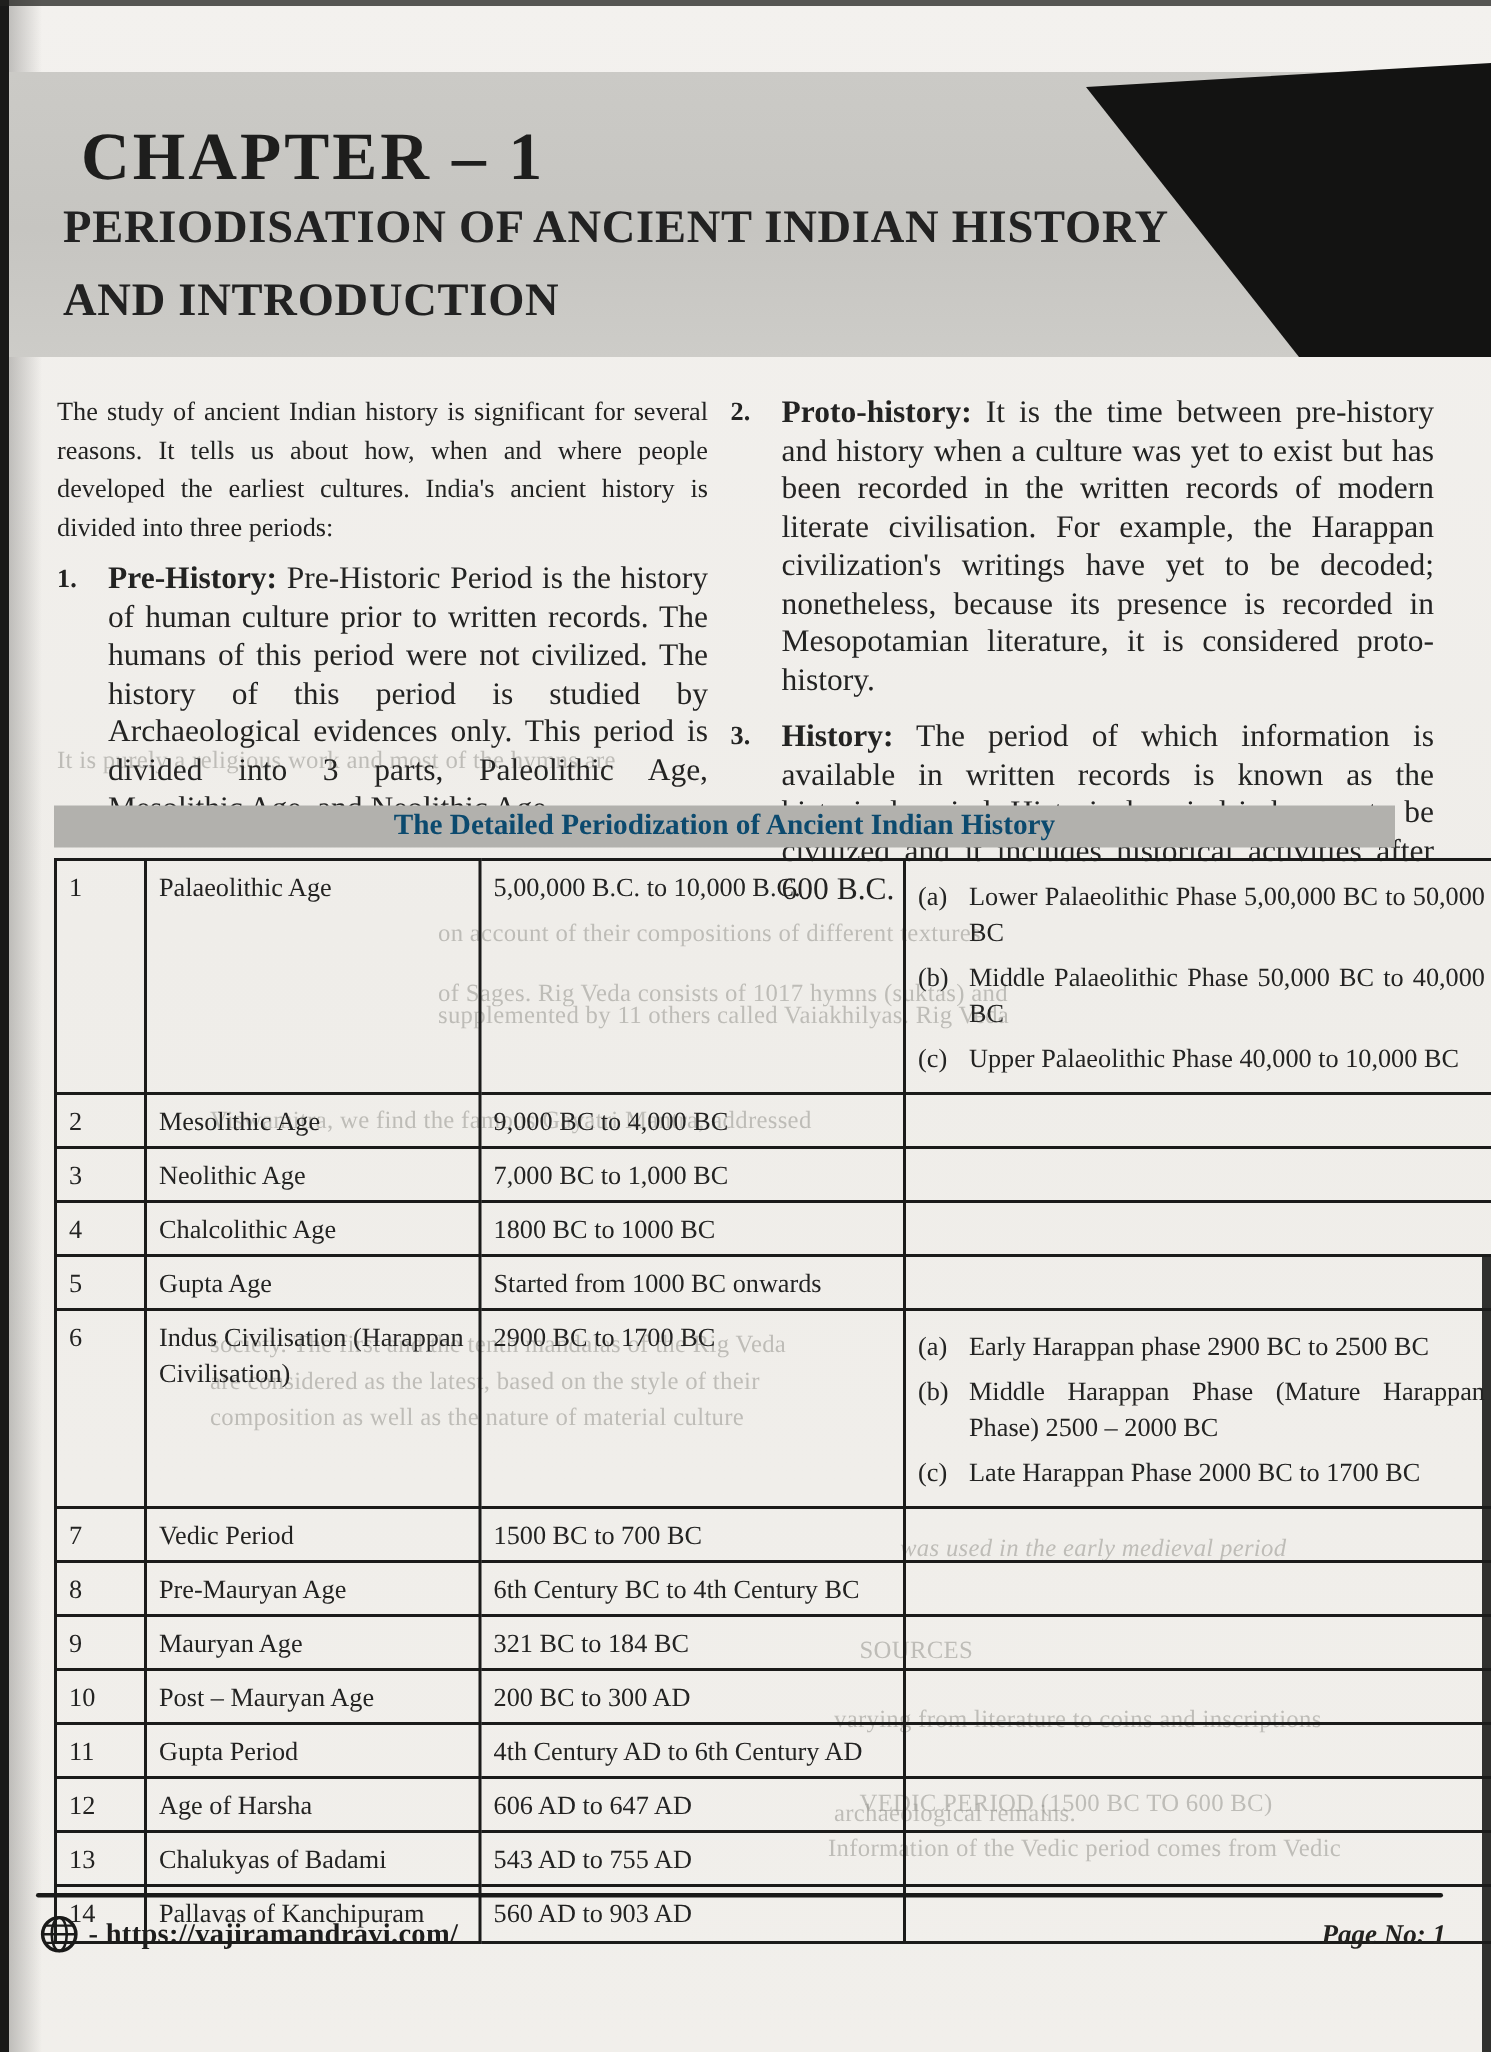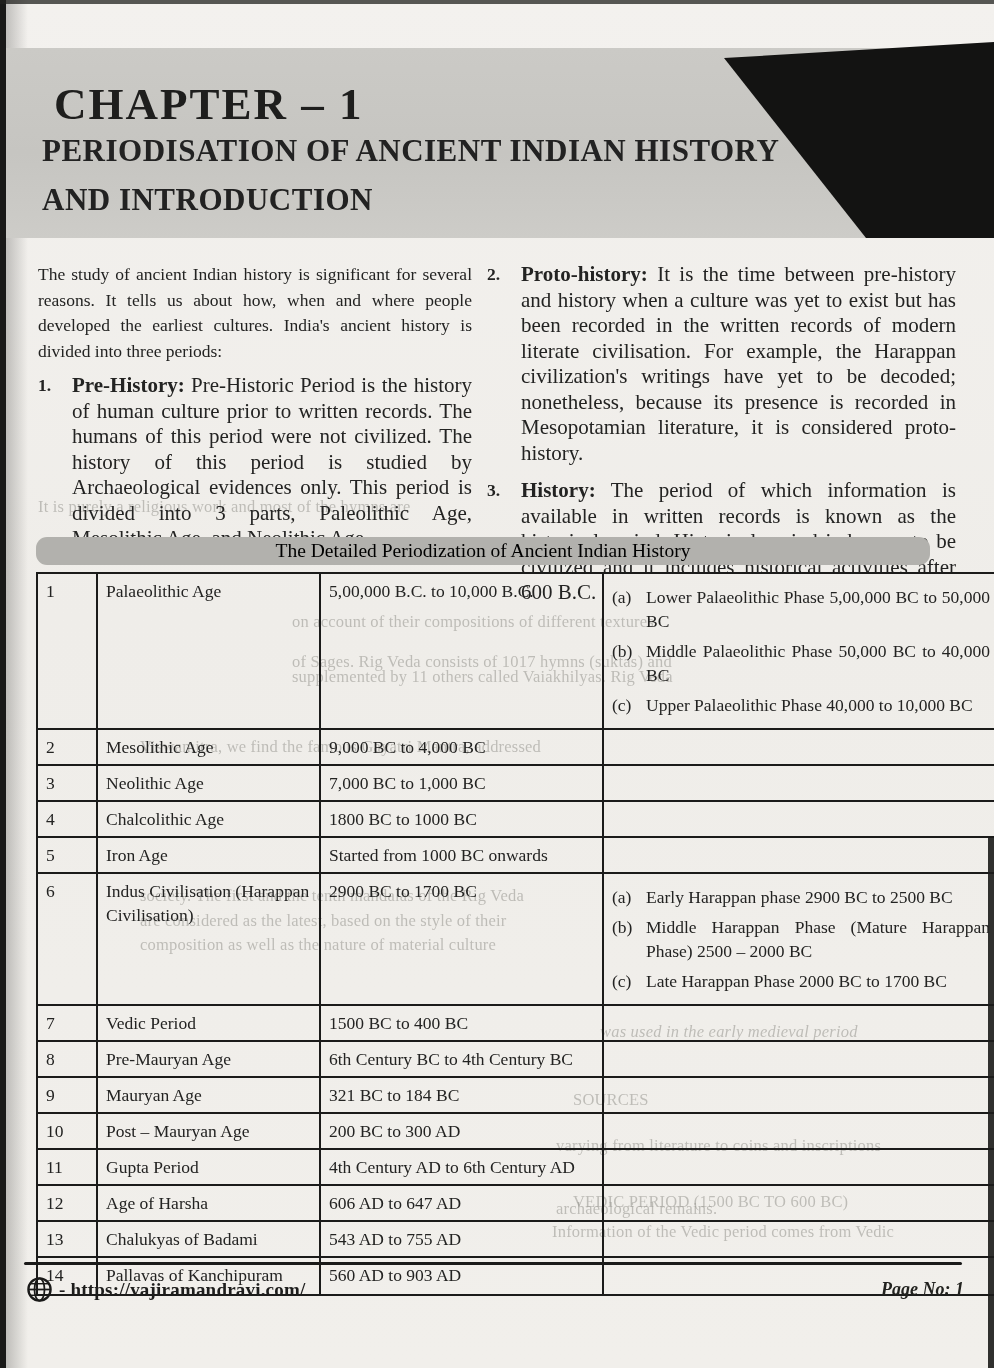--- a/index.html
+++ b/index.html
@@ -27,22 +27,22 @@
   .columns{position:absolute;left:38px;top:262px;width:918px;display:flex;gap:15px;}
   .col-left{width:434px;}
   .col-right{width:469px;}
   .intro{margin:0 0 9px 0;text-align:justify;font-size:17.5px;line-height:25.5px;}
   .list-item{display:flex;margin-top:8px;}
   .list-item .num{width:34px;flex:none;font-weight:bold;font-size:17.5px;line-height:25.5px;}
   .list-item .itext{flex:1;text-align:justify;font-size:21px;line-height:25.5px;}
   .lead{font-weight:bold;}
   
   .table-wrap{position:absolute;left:36px;top:537px;width:894px;}
-  .tbl-title{height:28px;background:#b2b1ad;text-align:center;font-weight:normal;
-        font-size:19.5px;line-height:28px;color:#000000;border-radius:11px;}
+  .tbl-title{height:28px;background:#b2b1ad;text-align:center;font-weight:bold;
+        font-size:19.5px;line-height:28px;color:#0c4a6e;}
   table.ptable{border-collapse:collapse;width:894px;margin-top:7px;table-layout:fixed;}
   table.ptable td{border:2.5px solid #1b1b1a;vertical-align:top;font-size:17.5px;
         line-height:24px;padding:5px 8px;background:transparent;}
   td.c1{width:42px;padding-left:10px;}
   td.c2{width:205px;padding-left:12px;}
   td.c3{width:265px;padding-left:12px;}
   td.c4{width:382px;}
   .phase{display:flex;margin:6px 0;}
   .plabel{width:34px;flex:none;}
   .ptext{flex:1;text-align:justify;padding-right:4px;}
@@ -148,21 +148,21 @@
             <td class="c4"></td>
           </tr>
           <tr style="height: 28px;">
             <td class="c1">4</td>
             <td class="c2">Chalcolithic Age</td>
             <td class="c3">1800 BC to 1000 BC</td>
             <td class="c4"></td>
           </tr>
           <tr style="height: 28px;">
             <td class="c1">5</td>
-            <td class="c2">Iron Age</td>
+            <td class="c2">Gupta Age</td>
             <td class="c3">Started from 1000 BC onwards</td>
             <td class="c4"></td>
           </tr>
           <tr style="height: 127px;">
             <td class="c1">6</td>
             <td class="c2">Indus Civilisation (Harappan Civilisation)</td>
             <td class="c3">2900 BC to 1700 BC</td>
             <td class="c4">
               <div class="phase">
                 <span class="plabel">(a)</span>
@@ -174,21 +174,21 @@
               </div>
               <div class="phase">
                 <span class="plabel">(c)</span>
                 <span class="ptext">Late Harappan Phase 2000 BC to 1700 BC</span>
               </div>
             </td>
           </tr>
           <tr style="height: 35px;">
             <td class="c1">7</td>
             <td class="c2">Vedic Period</td>
-            <td class="c3">1500 BC to 400 BC</td>
+            <td class="c3">1500 BC to 700 BC</td>
             <td class="c4"></td>
           </tr>
           <tr style="height: 33px;">
             <td class="c1">8</td>
             <td class="c2">Pre-Mauryan Age</td>
             <td class="c3">6th Century BC to 4th Century BC</td>
             <td class="c4"></td>
           </tr>
           <tr style="height: 33px;">
             <td class="c1">9</td>

